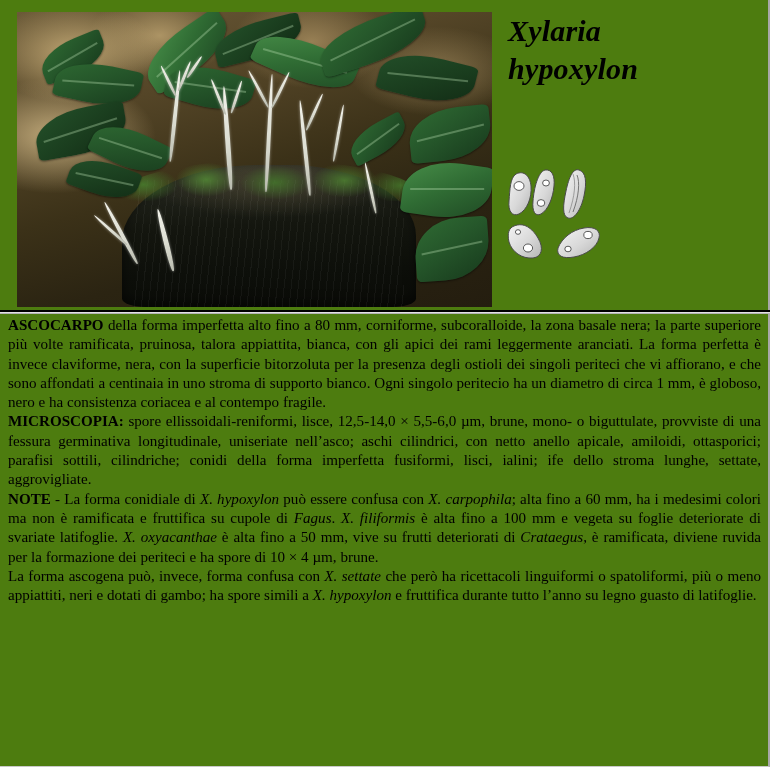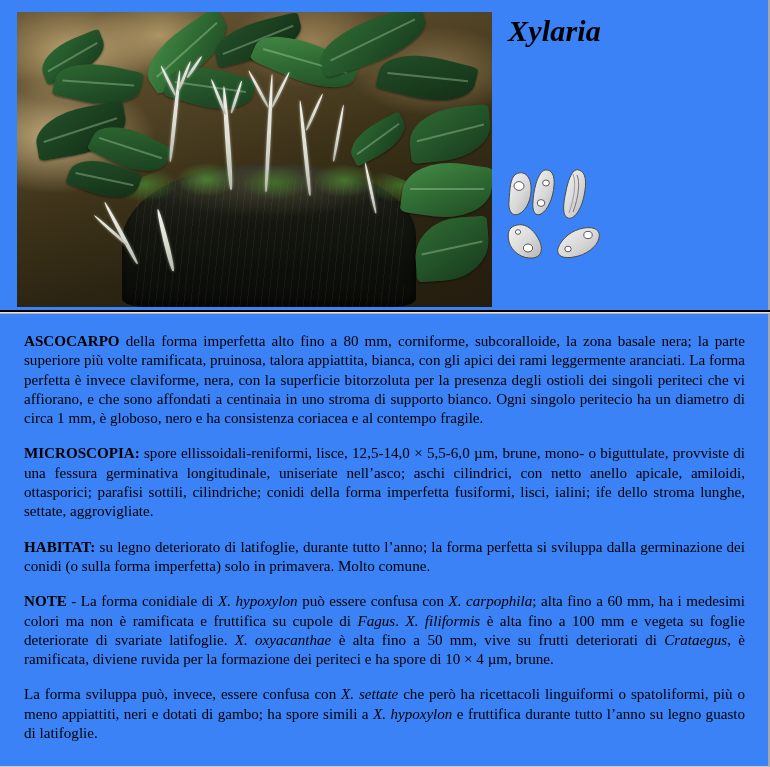--- a/index.html
+++ b/index.html
@@ -13,21 +13,21 @@
     height: 767px;
     overflow: hidden;
     font-family: "Liberation Serif", "DejaVu Serif", serif;
     color: #000000;
     position: relative;
   }
   #page {
     position: relative;
     width: 770px;
     height: 767px;
-    background: #3b82f6;
+    background: #4d7c0f;
     box-sizing: border-box;
     border-right: 2px solid #a8a8a8;
     border-bottom: 1px solid #c9c9c9;
   }
 
   
   #plate {
     position: relative;
     height: 310px;
     width: 770px;
@@ -160,21 +160,21 @@
   
   #text-body {
     position: absolute;
     left: 0;
     top: 316px;
     width: 770px;
     padding: 0 9px 0 8px;
     box-sizing: border-box;
   }
   p.para {
-    margin: 16px;
+    margin: 0;
     font-size: 15.1px;
     line-height: 19.3px;
     text-align: justify;
     text-justify: inter-word;
     hyphens: none;
     color: #000;
   }
   p.para.last { text-align: justify; }
   b.lead { font-weight: bold; }
   i.sp { }
@@ -226,20 +226,21 @@
       <div class="fungus" style="left:102px; top:186px; width:4px;  height:70px; transform:rotate(-28deg);"></div>
       <div class="fungus" style="left:92px;  top:196px; width:3px;  height:44px; transform:rotate(-48deg);"></div>
       <div class="fungus" style="left:146px; top:196px; width:5px;  height:64px; transform:rotate(-14deg);"></div>
 
       <div class="fungus" style="left:320px; top:92px;  width:3px;  height:58px; transform:rotate(10deg);"></div>
       <div class="fungus" style="left:352px; top:150px; width:3px;  height:52px; transform:rotate(-12deg);"></div>
     </div>
 
     <div id="title-block">
       <div class="title-line">Xylaria</div>
+      <div class="title-line">hypoxylon</div>
     </div>
 
     <div id="spores" role="img" aria-label="Line drawing of five ellipsoidal-reniform brown spores with oil droplets and a longitudinal germ slit">
       <svg width="120" height="105" viewBox="0 0 120 105" aria-hidden="true">
         <defs>
           <linearGradient id="sg" x1="0" y1="0" x2="1" y2="1">
             <stop offset="0%" stop-color="#f4f4f4"></stop>
             <stop offset="55%" stop-color="#d8d8d8"></stop>
             <stop offset="100%" stop-color="#b5b5b5"></stop>
           </linearGradient>
@@ -271,20 +272,19 @@
 
   <div id="divider"></div>
 
   <div id="text-body">
 
     <p class="para"><b class="lead">ASCOCARPO</b><span> della forma imperfetta alto fino a 80 mm, corniforme, subcoralloide, la zona basale nera; la parte superiore più volte ramificata, pruinosa, talora appiattita, bianca, con gli apici dei rami leggermente aranciati. La forma perfetta è invece claviforme, nera, con la superficie bitorzoluta per la presenza degli ostioli dei singoli periteci che vi affiorano, e che sono affondati a centinaia in uno stroma di supporto bianco. Ogni singolo peritecio ha un diametro di circa 1 mm, è globoso, nero e ha consistenza coriacea e al contempo fragile.</span></p>
 
 
     <p class="para"><b class="lead">MICROSCOPIA:</b><span> spore ellissoidali-reniformi, lisce, 12,5-14,0 × 5,5-6,0 µm, brune, mono- o biguttulate, provviste di una fessura germinativa longitudinale, uniseriate nell’asco; aschi cilindrici, con netto anello apicale, amiloidi, ottasporici; parafisi sottili, cilindriche; conidi della forma imperfetta fusiformi, lisci, ialini; ife dello stroma lunghe, settate, aggrovigliate.</span></p>
 
-    <p class="para"><b class="lead">HABITAT:</b><span> su legno deteriorato di latifoglie, durante tutto l’anno; la forma perfetta si sviluppa dalla germinazione dei conidi (o sulla forma imperfetta) solo in primavera. Molto comune.</span></p>
 
     <p class="para"><b class="lead">NOTE</b><span> - La forma conidiale di </span><i class="sp">X. hypoxylon</i><span> può essere confusa con </span><i class="sp">X. carpophila</i><span>; alta fino a 60 mm, ha i medesimi colori ma non è ramificata e fruttifica su cupole di </span><i class="sp">Fagus</i><span>. </span><i class="sp">X. filiformis</i><span> è alta fino a 100 mm e vegeta su foglie deteriorate di svariate latifoglie. </span><i class="sp">X. oxyacanthae</i><span> è alta fino a 50 mm, vive su frutti deteriorati di </span><i class="sp">Crataegus</i><span>, è ramificata, diviene ruvida per la formazione dei periteci e ha spore di 10 × 4 µm, brune.</span></p>
 
-    <p class="para last"><span>La forma sviluppa può, invece, essere confusa con </span><i class="sp">X. settate</i><span> che però ha ricettacoli linguiformi o spatoliformi, più o meno appiattiti, neri e dotati di gambo; ha spore simili a </span><i class="sp">X. hypoxylon</i><span> e fruttifica durante tutto l’anno su legno guasto di latifoglie.</span></p>
+    <p class="para last"><span>La forma ascogena può, invece, forma confusa con </span><i class="sp">X. settate</i><span> che però ha ricettacoli linguiformi o spatoliformi, più o meno appiattiti, neri e dotati di gambo; ha spore simili a </span><i class="sp">X. hypoxylon</i><span> e fruttifica durante tutto l’anno su legno guasto di latifoglie.</span></p>
 
   </div>
 </div>
 
 </body></html>

